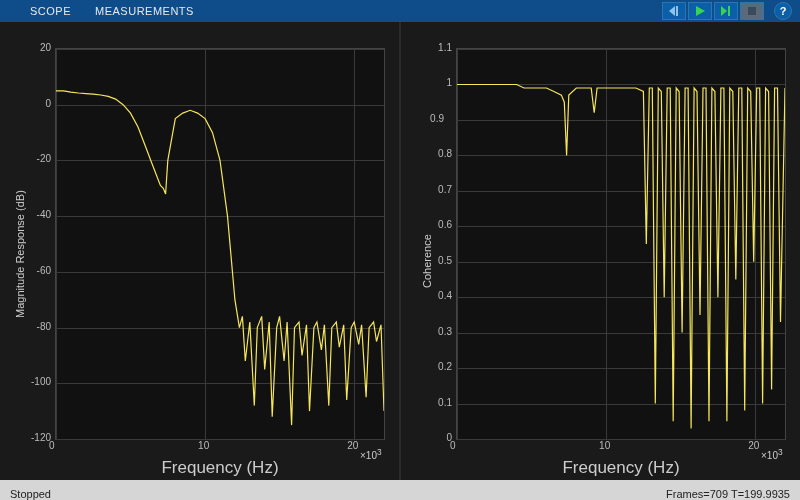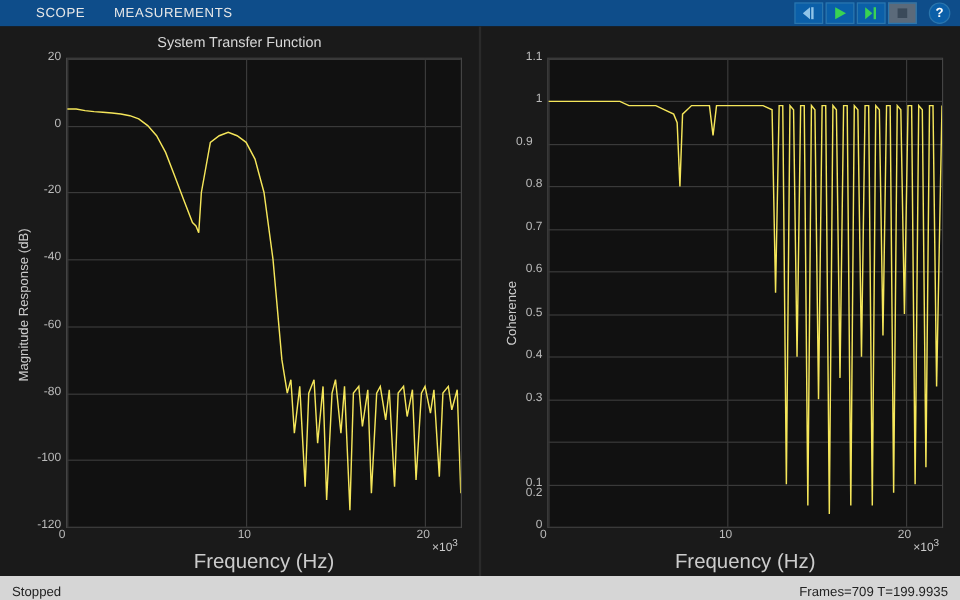--- a/index.html
+++ b/index.html
@@ -57,21 +57,20 @@
           <rect x="1" y="1" width="8" height="8" fill="#3a4a5a"></rect>
         </svg>
     </div>
     <div style="width:6px"></div>
     <div class="tb-btn help">?</div>
   </div>
 </div>
 
 <div class="charts">
   <div class="chart-pane">
-    <div class="chart-title">System Transfer Function</div>
     <div class="ylabel" style="left:-60px; top:210px; width:160px;">Magnitude Response (dB)</div>
     <div class="plot-area" id="plot0" style="left:55px; top:26px; width:330px; height:392px;">
         <div class="gridline" style="left: 0px; width: 328px; height: 1px; top: 390px;"></div>
         <div class="gridline" style="left: 0px; width: 328px; height: 1px; top: 334.286px;"></div>
         <div class="gridline" style="left: 0px; width: 328px; height: 1px; top: 278.571px;"></div>
         <div class="gridline" style="left: 0px; width: 328px; height: 1px; top: 222.857px;"></div>
         <div class="gridline" style="left: 0px; width: 328px; height: 1px; top: 167.143px;"></div>
         <div class="gridline" style="left: 0px; width: 328px; height: 1px; top: 111.429px;"></div>
         <div class="gridline" style="left: 0px; width: 328px; height: 1px; top: 55.7143px;"></div>
         <div class="gridline" style="left: 0px; width: 328px; height: 1px; top: 0px;"></div>
@@ -116,21 +115,21 @@
         <div class="gridline" style="top: 0px; height: 390px; width: 1px; left: 149.091px;"></div>
         <div class="gridline" style="top: 0px; height: 390px; width: 1px; left: 298.182px;"></div>
         <svg class="curve" width="328" height="390">
           <polyline points="0.0,35.5 7.5,35.5 14.9,35.5 22.4,35.5 29.8,35.5 37.3,35.5 44.7,35.5 52.2,35.5 59.6,35.5 67.1,39.0 74.5,39.0 82.0,39.0 89.5,39.0 96.9,42.5 104.4,46.1 107.3,53.2 109.6,106.4 111.8,46.1 119.3,39.0 126.7,39.0 134.2,39.0 137.2,63.8 140.1,39.0 143.1,39.0 149.1,39.0 156.5,39.0 164.0,39.0 171.5,39.0 178.9,39.0 186.4,42.5 189.3,195.0 192.3,39.0 195.3,39.0 198.3,354.5 201.3,39.0 204.3,42.5 207.2,248.2 210.2,39.0 213.2,39.0 216.2,372.3 219.2,39.0 222.1,42.5 225.1,283.6 228.1,39.0 231.1,39.0 234.1,379.4 237.1,39.0 240.0,42.5 243.0,265.9 246.0,39.0 249.0,39.0 252.0,372.3 254.9,39.0 257.9,42.5 260.9,248.2 263.9,39.0 266.9,39.0 269.9,372.3 272.8,39.0 275.8,42.5 278.8,230.5 281.8,39.0 284.8,39.0 287.7,361.6 290.7,39.0 293.7,42.5 296.7,212.7 299.7,39.0 302.7,39.0 305.6,354.5 308.6,39.0 311.6,42.5 314.6,340.4 317.6,39.0 320.5,39.0 323.5,273.0 328.0,39.0"></polyline>
         </svg>
       </div>
     <div class="xlabel" style="left:55px; top:436px; width:330px;">Frequency (Hz)</div>
     <div class="xexp" style="left:360px; top:425px;"><span>×10</span><sup>3</sup></div>
   <div class="tick" style="right: 348px; top: 410px; text-align: right;">0</div>
       <div class="tick" style="right: 348px; top: 374.545px; text-align: right;">0.1</div>
-      <div class="tick" style="right: 348px; top: 339.091px; text-align: center; margin-top: 44px;">0.2</div>
+      <div class="tick" style="right: 348px; top: 339.091px; text-align: center;">0.2</div>
       <div class="tick" style="right: 348px; top: 303.636px; text-align: right;">0.3</div>
       <div class="tick" style="right: 348px; top: 268.182px; text-align: right;">0.4</div>
       <div class="tick" style="right: 348px; top: 232.727px; text-align: right;">0.5</div>
       <div class="tick" style="right: 348px; top: 197.273px; text-align: right;">0.6</div>
       <div class="tick" style="right: 348px; top: 161.818px; text-align: right;">0.7</div>
       <div class="tick" style="right: 348px; top: 126.364px; text-align: right;">0.8</div>
       <div class="tick" style="right: 356px; top: 90.9091px; text-align: right;">0.9</div>
       <div class="tick" style="right: 348px; top: 55.4545px; text-align: right;">1</div>
       <div class="tick" style="right: 348px; top: 20px; text-align: right;">1.1</div>
       <div class="tick" style="left: 49px; top: 418px;">0</div>

